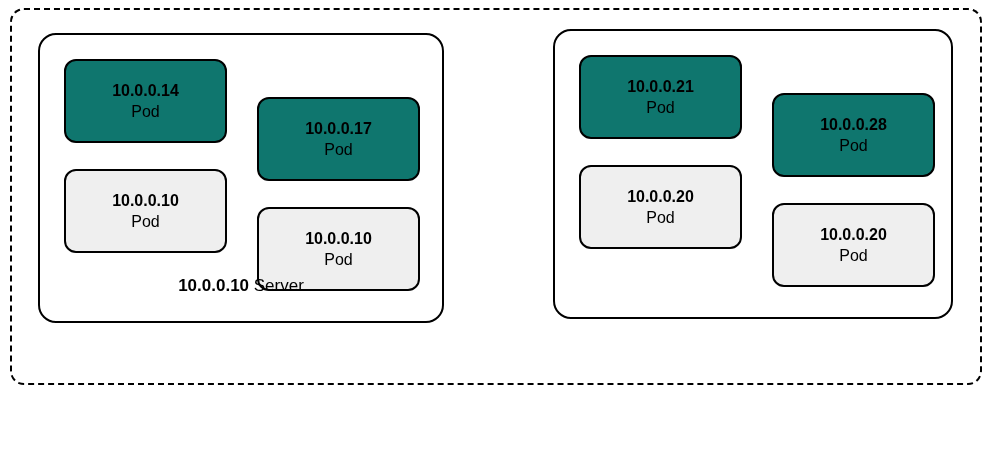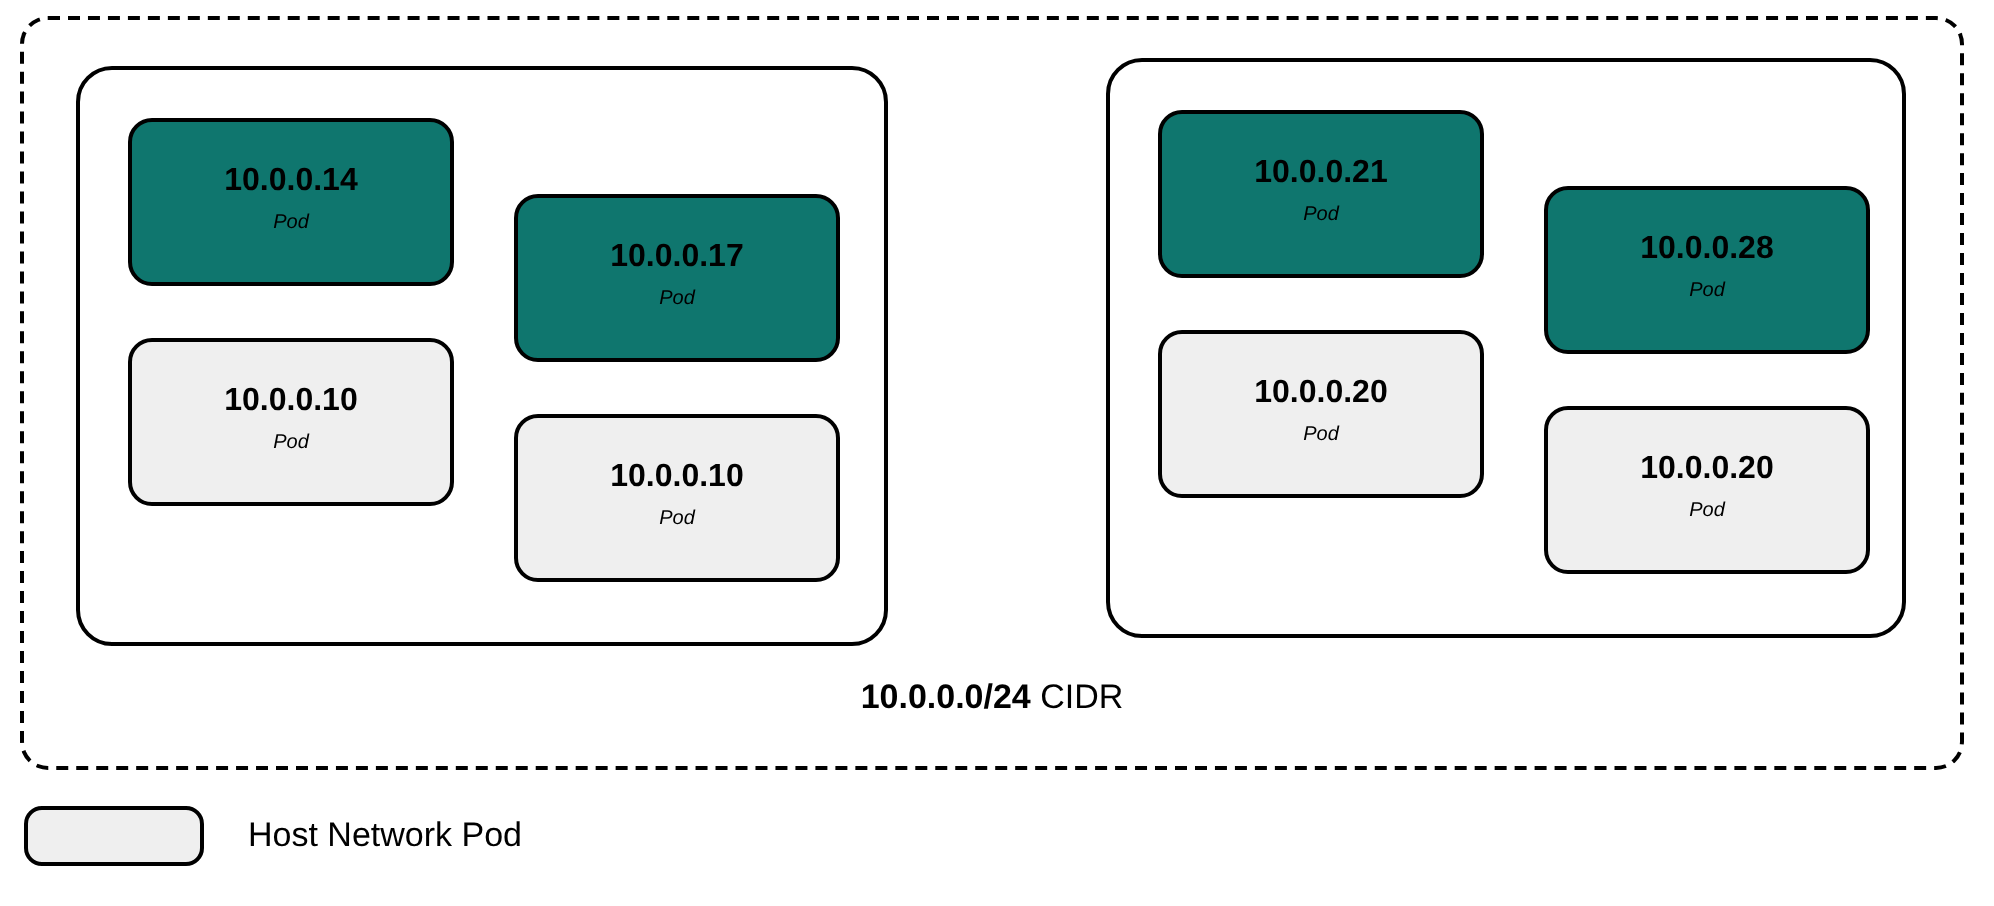--- a/index.html
+++ b/index.html
@@ -87,24 +87,23 @@
   }
   .pod-box.host-network {
     background: #efefef;
   }
   .pod-ip {
     font-size: 16px;
     font-weight: bold;
     line-height: 21px;
   }
   .pod-kind {
-    font-size: 10px;
+    font-size: 16px;
     font-weight: normal;
     line-height: 21px;
-    font-style: italic;
   }
 
   
   .pod-c0 { left: 24px; }
   .pod-c1 { left: 217px; margin-top: 38px; }
   .pod-r0 { top: 24px; }
   .pod-r1 { top: 134px; }
 
   
   .legend {
@@ -129,23 +128,20 @@
     white-space: nowrap;
   }
 </style>
 </head>
 <body>
 
 <div id="diagram-root">
 
   <div class="cidr-boundary"></div>
 
-  <div class="cidr-label">
-    <span class="strong">10.0.0.0/24</span><span> CIDR</span>
-  </div>
 
   <div class="server-box left">
 
     <div class="pod-box pod-c0 pod-r0">
       <span class="pod-ip">10.0.0.14</span>
       <span class="pod-kind">Pod</span>
     </div>
 
     <div class="pod-box pod-c1 pod-r0">
       <span class="pod-ip">10.0.0.17</span>
@@ -155,20 +151,23 @@
     <div class="pod-box host-network pod-c0 pod-r1">
       <span class="pod-ip">10.0.0.10</span>
       <span class="pod-kind">Pod</span>
     </div>
 
     <div class="pod-box host-network pod-c1 pod-r1">
       <span class="pod-ip">10.0.0.10</span>
       <span class="pod-kind">Pod</span>
     </div>
 
+    <div class="server-label">
+      <span class="strong">10.0.0.10</span><span> Server</span>
+    </div>
   </div>
 
   <div class="server-box right">
 
     <div class="pod-box pod-c0 pod-r0">
       <span class="pod-ip">10.0.0.21</span>
       <span class="pod-kind">Pod</span>
     </div>
 
     <div class="pod-box pod-c1 pod-r0">
@@ -181,18 +180,14 @@
       <span class="pod-kind">Pod</span>
     </div>
 
     <div class="pod-box host-network pod-c1 pod-r1">
       <span class="pod-ip">10.0.0.20</span>
       <span class="pod-kind">Pod</span>
     </div>
 
   </div>
 
-  <div class="legend">
-    <div class="legend-swatch"></div>
-    <div class="legend-text">Host Network Pod</div>
-  </div>
 
 </div>
 
 </body></html>

